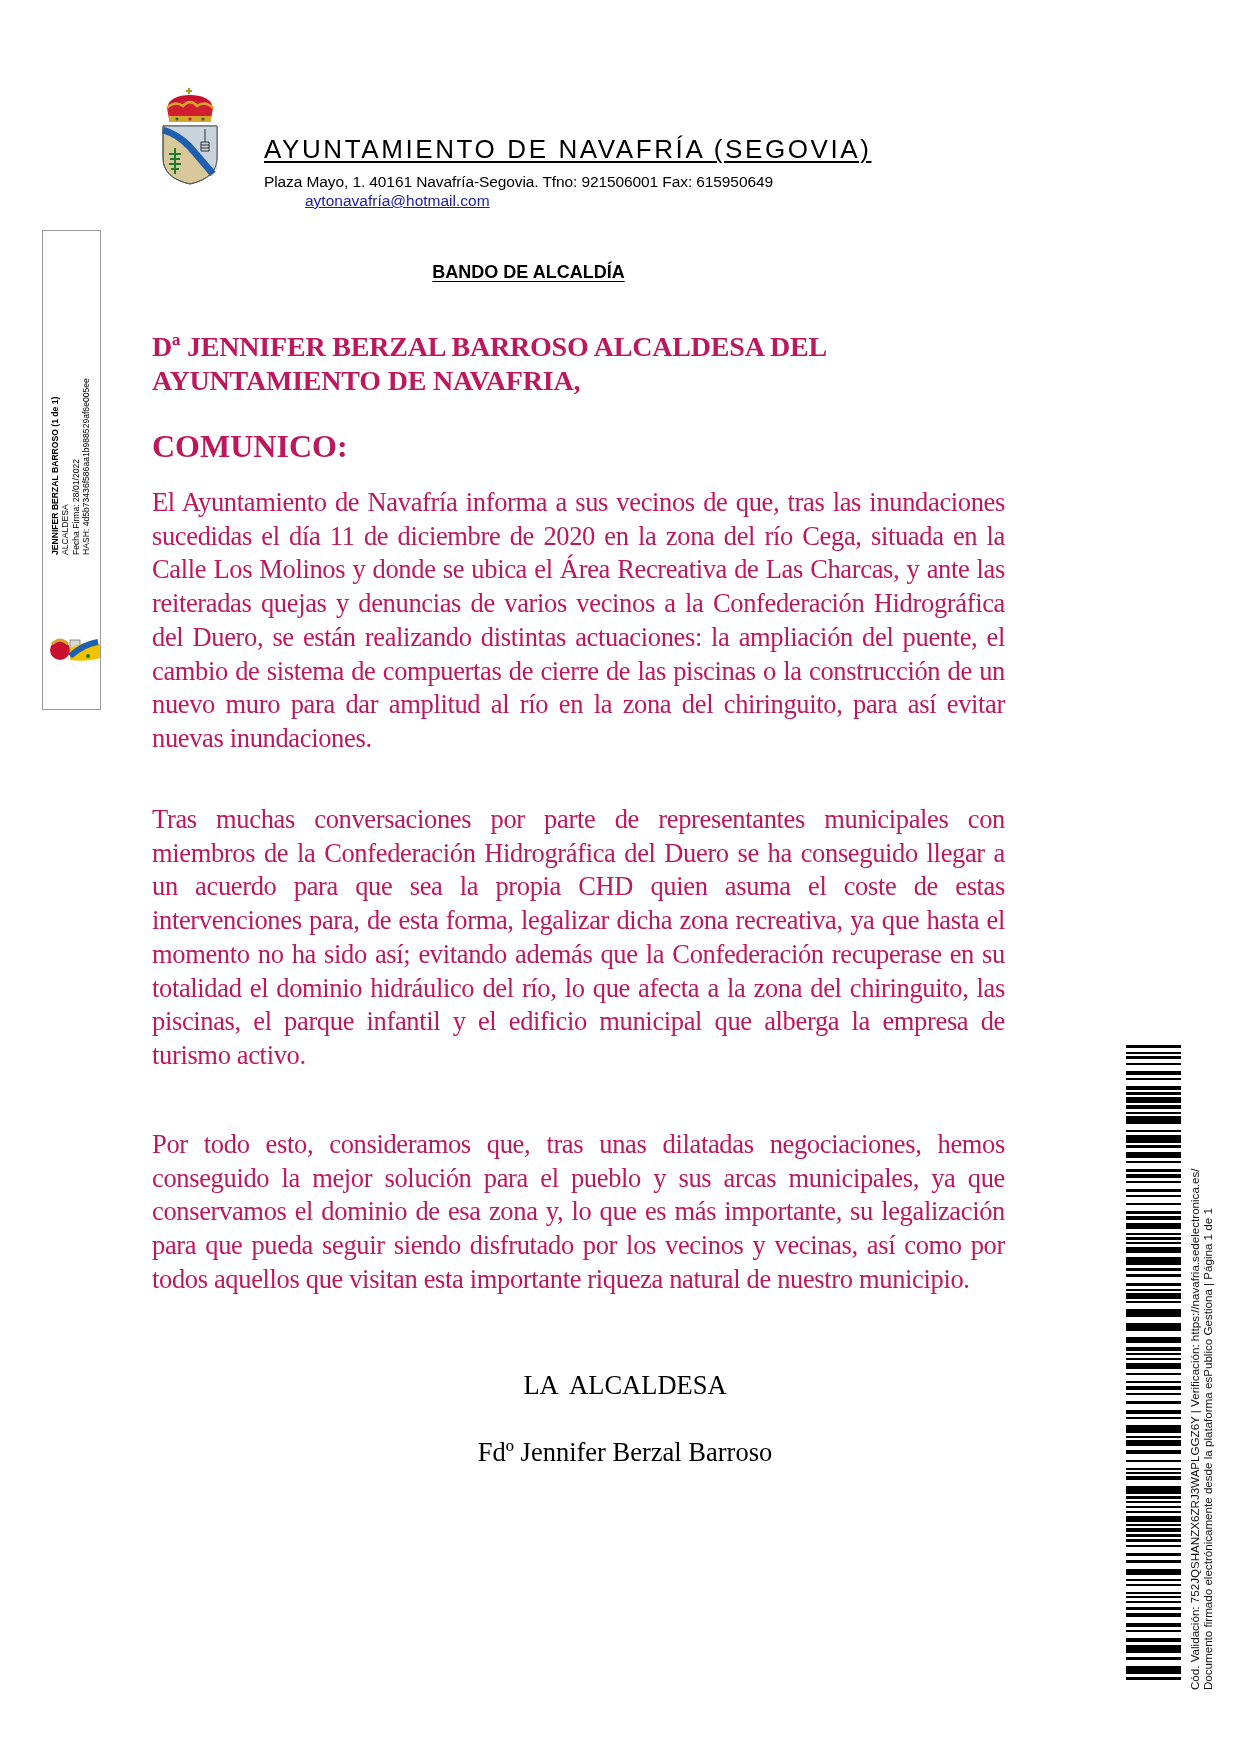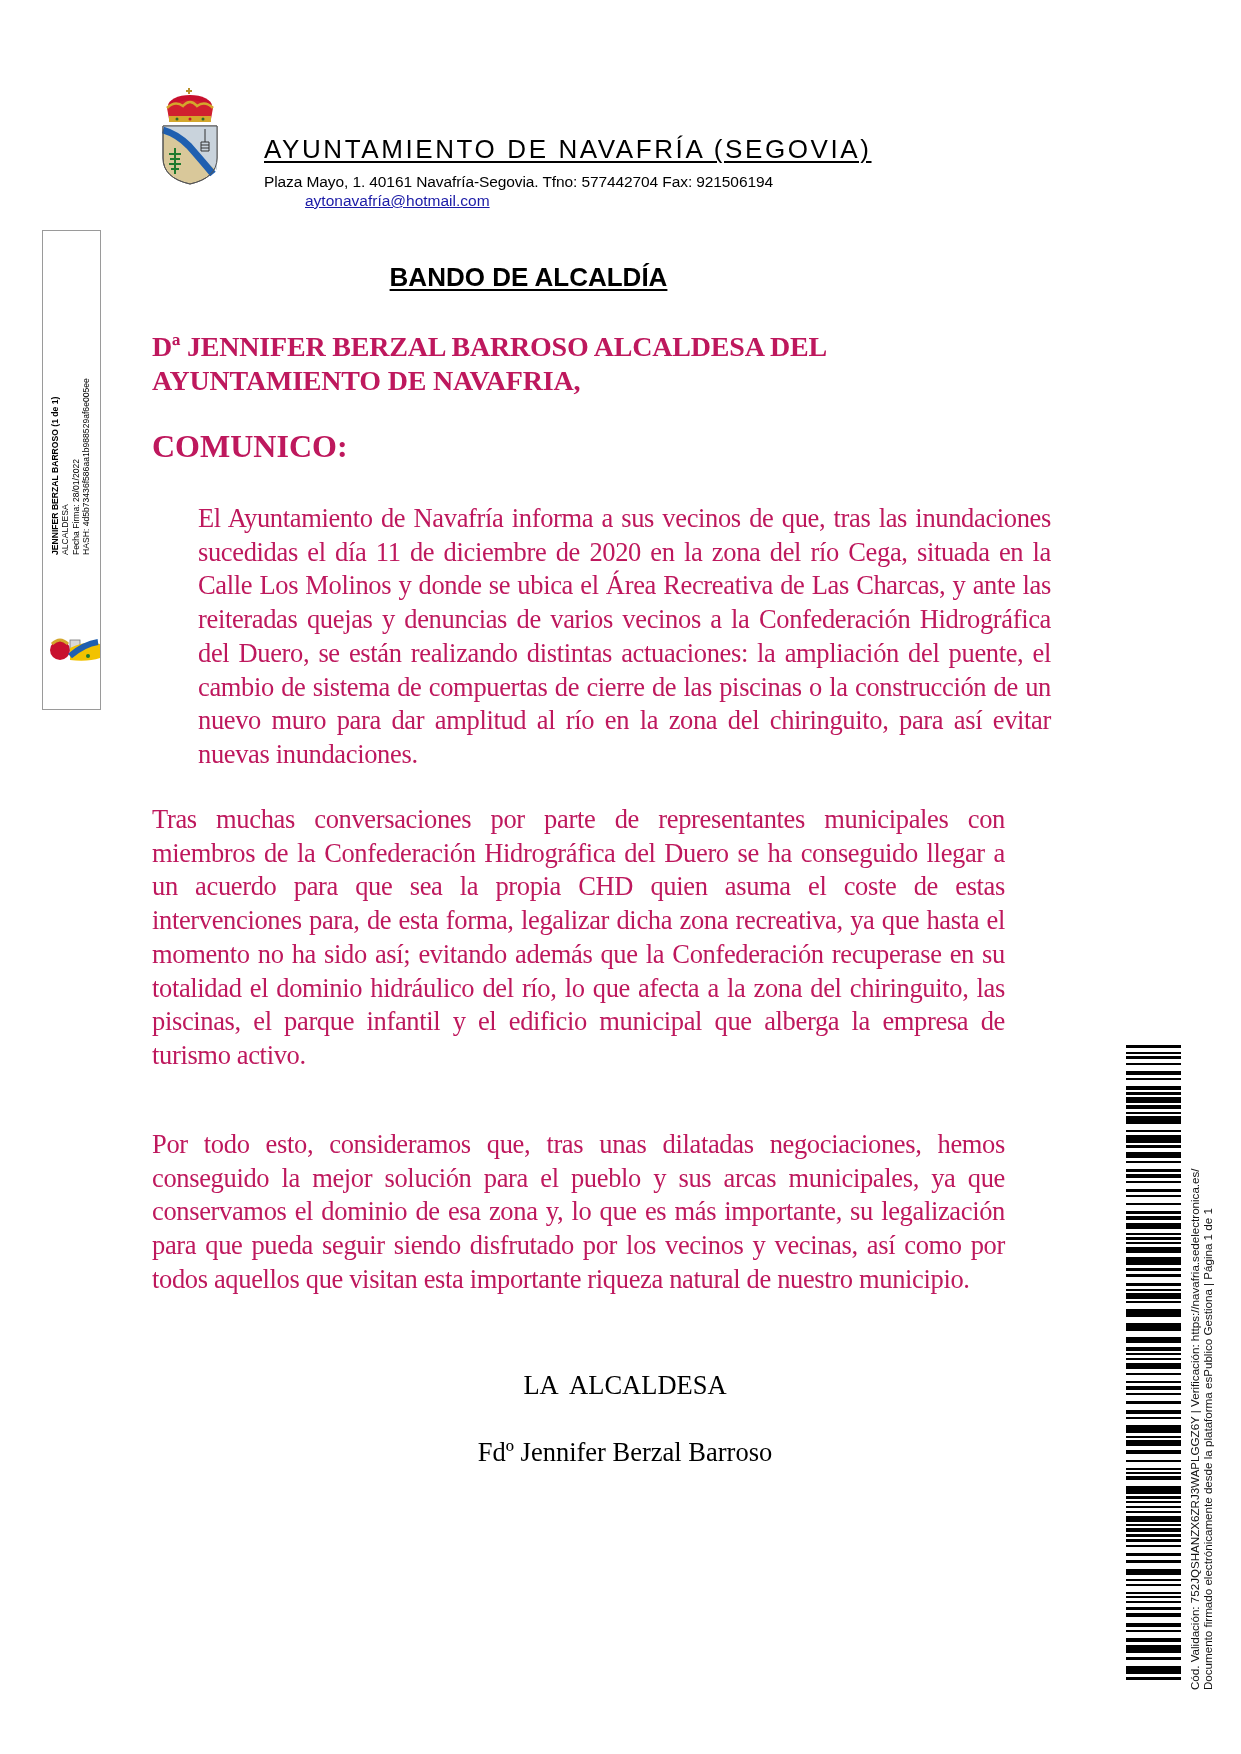--- a/index.html
+++ b/index.html
@@ -38,32 +38,32 @@
   .sig-text .b { font-weight: bold; }
   .sig-logo { position: absolute; left: 48px; top: 634px; width: 54px; height: 30px; }
 
   
   .doc {
     position: absolute; left: 152px; width: 853px;
     font-family: "Liberation Serif", serif; color: #be185d;
   }
   .bando-title {
     position: absolute; left: 0; top: 262px; width: 1043px; text-align: center;
-    font-family: "Liberation Sans", sans-serif; font-weight: bold; font-size: 26px;
+    font-family: "Liberation Sans", sans-serif; font-weight: bold; font-size: 18px;
     text-decoration: underline; text-underline-offset: 3px;
   }
   .bando-title span { position: relative; left: 7px; }
   .heading {
     top: 330px; font-weight: bold; font-size: 28px; line-height: 34px; letter-spacing: -0.2px;
   }
   .comunico { top: 429px; font-weight: bold; font-size: 32px; line-height: 34px; }
   .para {
     font-size: 26.5px; line-height: 33.7px; text-align: justify; letter-spacing: -0.35px;
   }
-  .p1 { top: 502px; margin-left: 46px; }
+  .p1 { top: 486px; }
   .p2 { top: 803px; }
   .p3 { top: 1128px; }
   .closing {
     position: absolute; left: 0; width: 1250px; text-align: center;
     font-family: "Liberation Serif", serif; font-size: 26.5px; white-space: pre;
   }
   .closing.c1 { top: 1370px; }
   .closing.c2 { top: 1437px; }
 
   
@@ -91,21 +91,21 @@
 
   <path d="M8 40 H62 V72 Q62 92 35 98 Q8 92 8 72 Z" fill="#d9c89a" stroke="#555" stroke-width="1"></path>
   <path d="M8 40 H62 V84 Q55 80 48 72 Q35 58 20 52 Q12 48 8 46 Z" fill="#c9d3dc"></path>
   <path d="M8 44 Q22 48 34 60 Q48 76 58 88" stroke="#1f5fb0" stroke-width="7" fill="none"></path>
   <path d="M50 43 V56 M46 56 h8 v9 h-8 z M46 59 h8 M46 62 h8" stroke="#333" stroke-width="1" fill="none"></path>
   <path d="M20 62 V88 M14 68 h12 M15 73 h10 M14 78 h12 M16 83 h8" stroke="#1e7a2e" stroke-width="2"></path>
   <path d="M8 40 H62 V72 Q62 92 35 98 Q8 92 8 72 Z" fill="none" stroke="#555" stroke-width="1"></path>
 </svg>
 
 <div class="org-title">AYUNTAMIENTO DE NAVAFRÍA (SEGOVIA)</div>
-<div class="org-address">Plaza Mayo, 1. 40161 Navafría-Segovia. Tfno: 577442704 Fax: 921506194</div>
+<div class="org-address">Plaza Mayo, 1. 40161 Navafría-Segovia. Tfno: 921506001 Fax: 615950649</div>
 <a class="org-email">aytonavafría@hotmail.com</a>
 
 <div class="sig-box"></div>
 <div class="sig-text">
   <div class="b">JENNIFER BERZAL BARROSO (1 de 1)</div>
   <div>ALCALDESA</div>
   <div>Fecha Firma: 28/01/2022</div>
   <div>HASH: 4d5b73436f586aa1b988529af6e005ee</div>
 </div>
 <svg class="sig-logo" viewBox="0 0 54 30">

